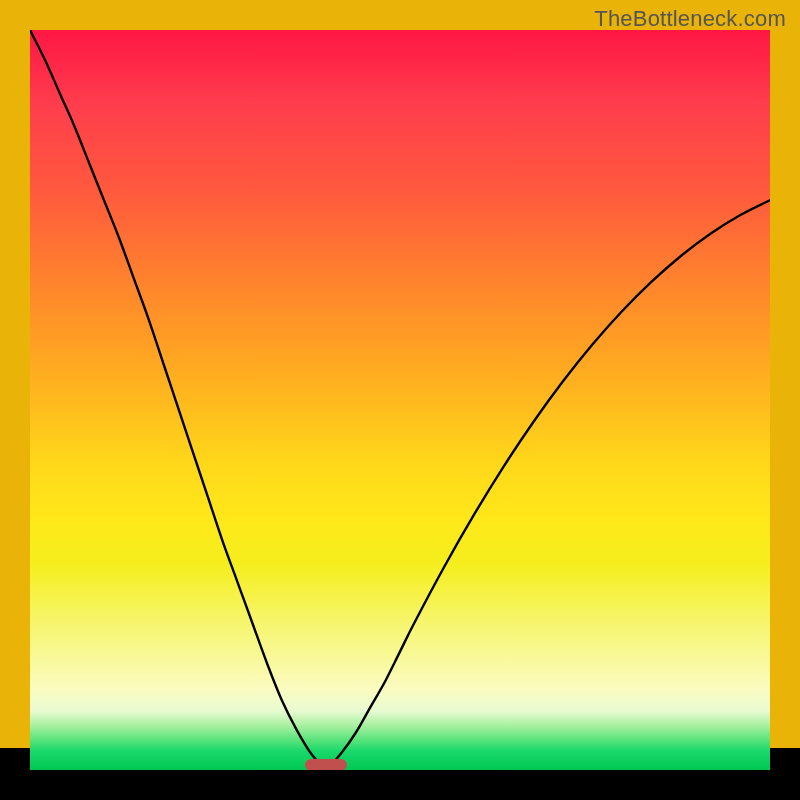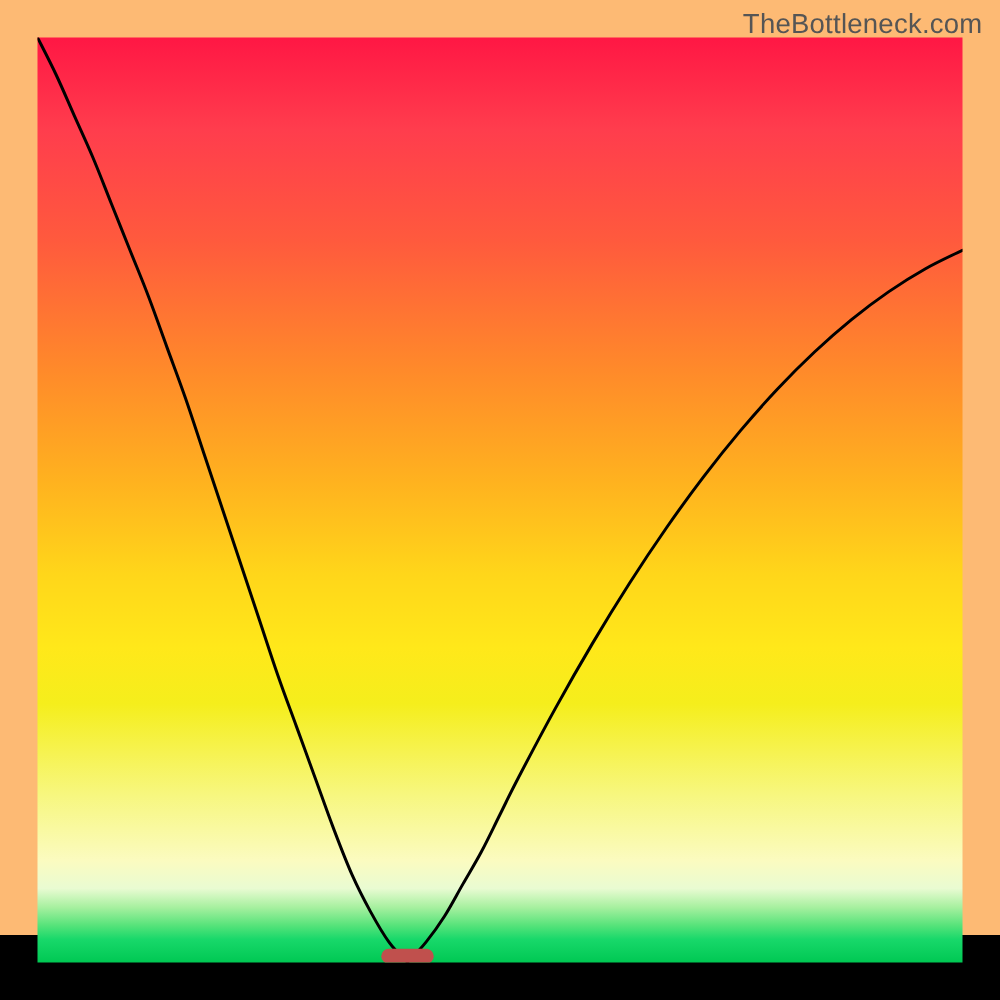--- a/index.html
+++ b/index.html
@@ -8,21 +8,21 @@
     width: 800px;
     height: 800px;
     overflow: hidden;
     background: #000;
     font-family: Arial, Helvetica, sans-serif;
   }
   .frame {
     position: relative;
     width: 800px;
     height: 748px;
-    background: #fdba74;
+    background: #eab308;
   }
   .plot {
     position: absolute;
     left: 30px;
     top: 30px;
     width: 740px;
     height: 740px;
     background: linear-gradient(
       to bottom,
       #ff1744 0%,

